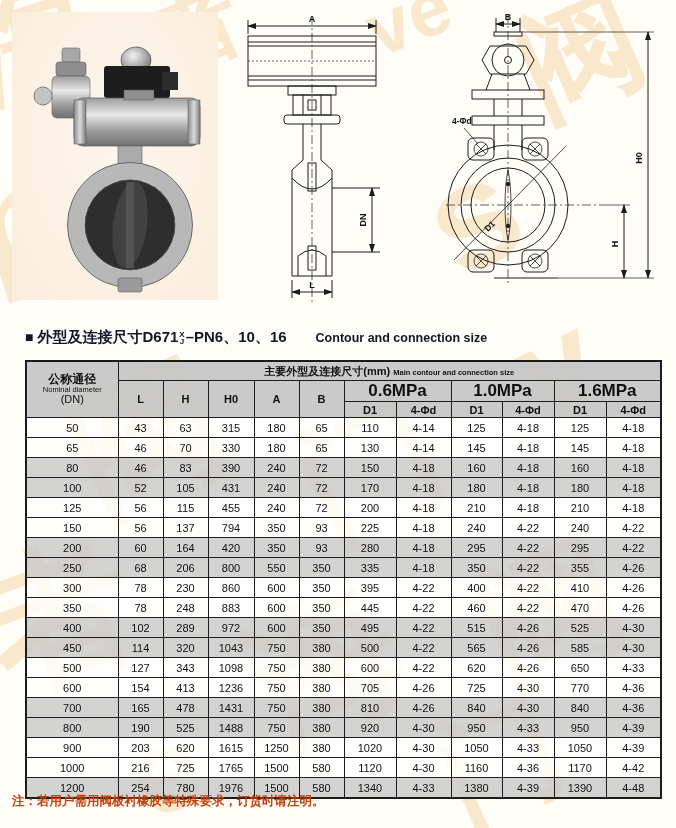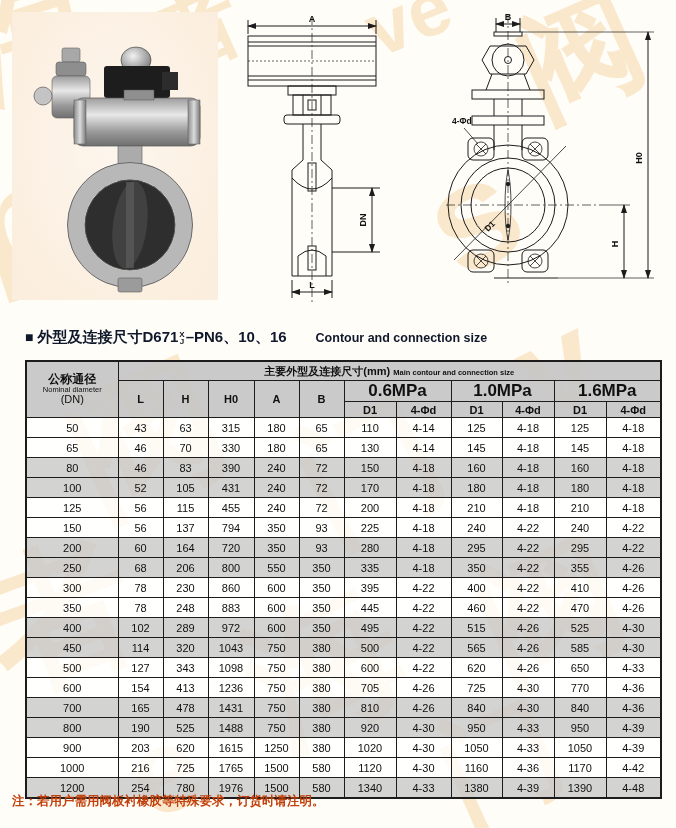--- a/index.html
+++ b/index.html
@@ -384,21 +384,21 @@
             <td>4-18</td>
             <td>240</td>
             <td>4-22</td>
             <td>240</td>
             <td>4-22</td>
           </tr>
           <tr class="shaded">
             <td>200</td>
             <td>60</td>
             <td>164</td>
-            <td>720</td>
+            <td>420</td>
             <td>350</td>
             <td>93</td>
             <td>280</td>
             <td>4-18</td>
             <td>295</td>
             <td>4-22</td>
             <td>295</td>
             <td>4-22</td>
           </tr>
           <tr class="shaded">

